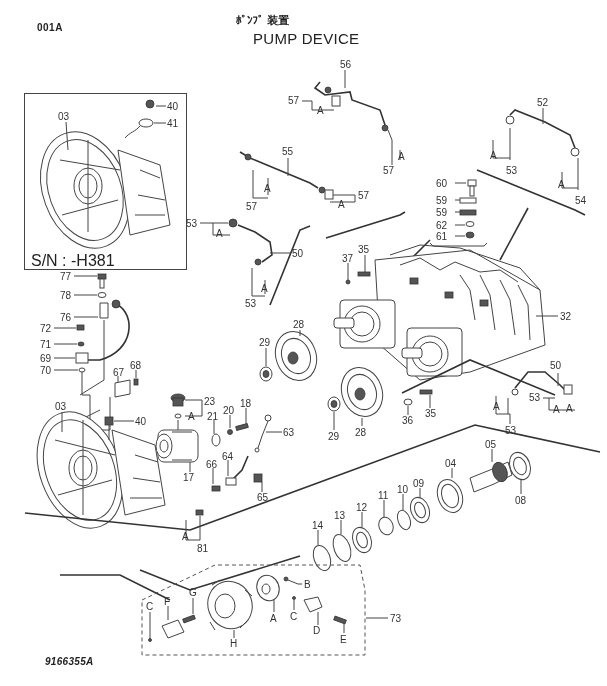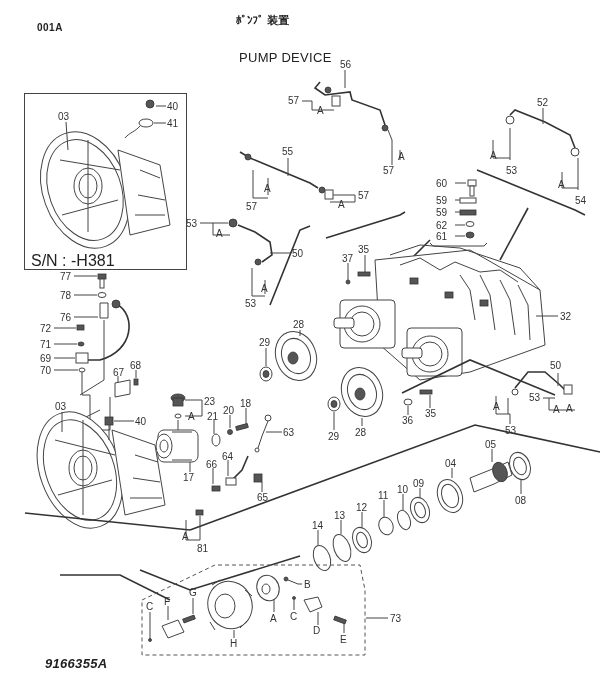--- a/index.html
+++ b/index.html
@@ -1,20 +1,20 @@
 <!DOCTYPE html>
 <html><head>
 <meta charset="utf-8">
 <style>
   html,body{margin:0;padding:0;background:#ffffff;}
   body{width:607px;height:686px;position:relative;overflow:hidden;font-family:"Liberation Sans",sans-serif;color:#222;}
   .page-code{position:absolute;left:37px;top:22px;font-size:10px;font-weight:bold;letter-spacing:0.5px;}
   .title-jp{position:absolute;left:236px;top:13px;font-size:11px;font-family:"DejaVu Sans",sans-serif;font-weight:bold;}
-  .title-en{position:absolute;left:239px;top:30px;font-size:13px;letter-spacing:0.3px;margin-top:20px;}
-  .drawing-no{position:absolute;left:45px;top:656px;font-size:13px;font-style:italic;font-weight:bold;letter-spacing:0.3px;}
+  .title-en{position:absolute;left:253px;top:30px;font-size:15px;letter-spacing:0.3px;}
+  .drawing-no{position:absolute;left:45px;top:656px;font-size:10px;font-style:italic;font-weight:bold;letter-spacing:0.3px;}
   svg#diagram{position:absolute;left:0;top:0;}
   .lbl{font-family:"Liberation Sans",sans-serif;font-size:10px;fill:#333;}
   .ln{stroke:#444;stroke-width:1;fill:none;}
   .thick{stroke:#333;stroke-width:1.6;fill:none;}
   .part{stroke:#444;stroke-width:1;fill:#fff;}
   .dark{fill:#555;stroke:#333;stroke-width:0.8;}
   .inset-box{position:absolute;left:24px;top:93px;width:161px;height:175px;border:1.2px solid #444;}
   .sn{position:absolute;left:31px;top:252px;font-size:16px;}
 </style>
 </head>

